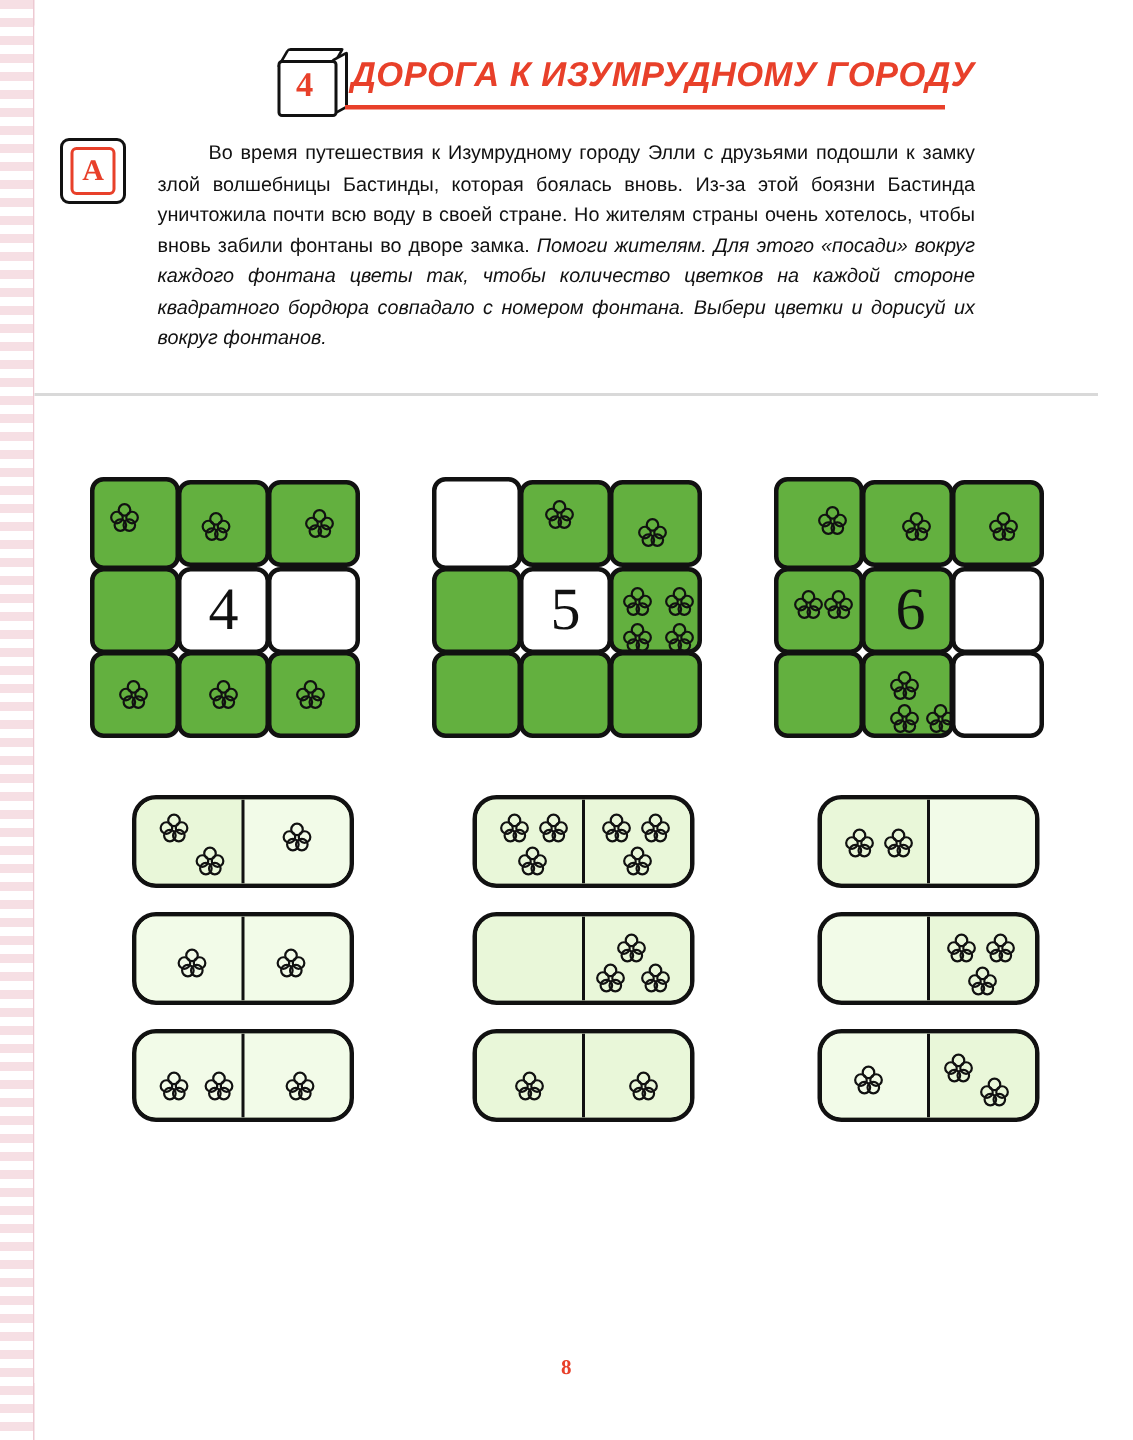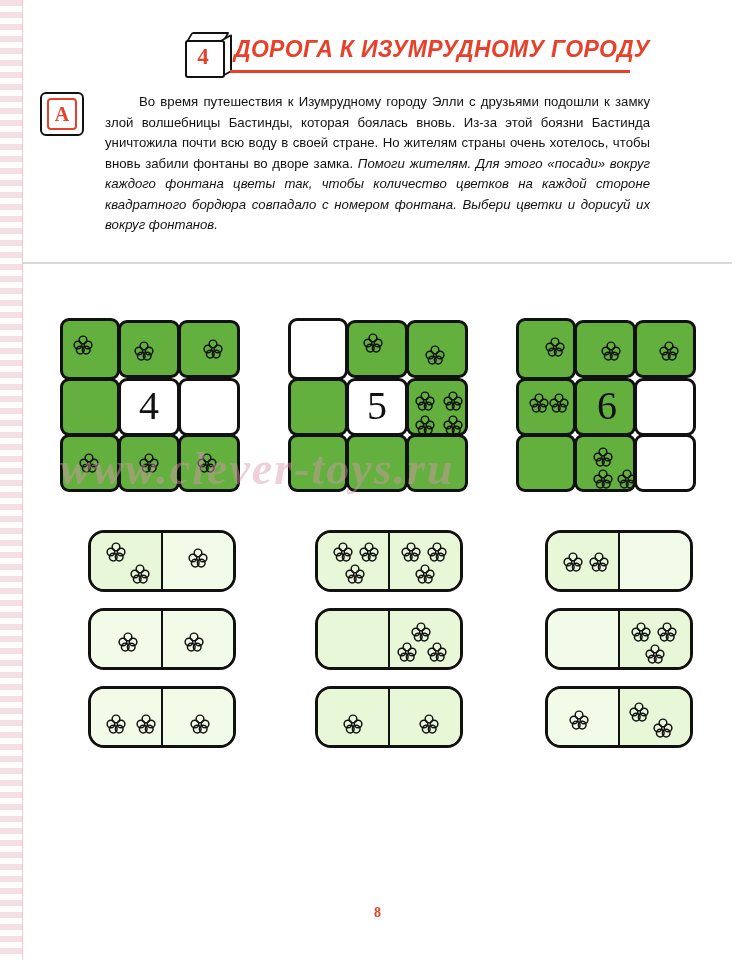--- a/index.html
+++ b/index.html
@@ -432,21 +432,20 @@
         <g fill="none" stroke="#111" stroke-width="1.6">
           <circle cx="12" cy="6.5" r="4.2"></circle>
           <circle cx="6.5" cy="12" r="4.2"></circle>
           <circle cx="17.5" cy="12" r="4.2"></circle>
           <circle cx="9" cy="17.5" r="4.2"></circle>
           <circle cx="15.5" cy="17.5" r="4.2"></circle>
         </g>
       </svg>
     </div>
 
-  <div class="watermark">www.clever-toys.ru</div>
 
   <div class="domino" style="left:88px; top:530px; width:148px; height:62px;">
     <div class="half left shade-b"></div>
     <div class="half right shade-c"></div>
     <div class="divider-line"></div>
     <div class="flower" style="left:96px; top:14px;">
         <svg viewBox="0 0 24 24">
           <g fill="none" stroke="#111" stroke-width="1.6">
             <circle cx="12" cy="6.5" r="4.2"></circle>
             <circle cx="6.5" cy="12" r="4.2"></circle>

